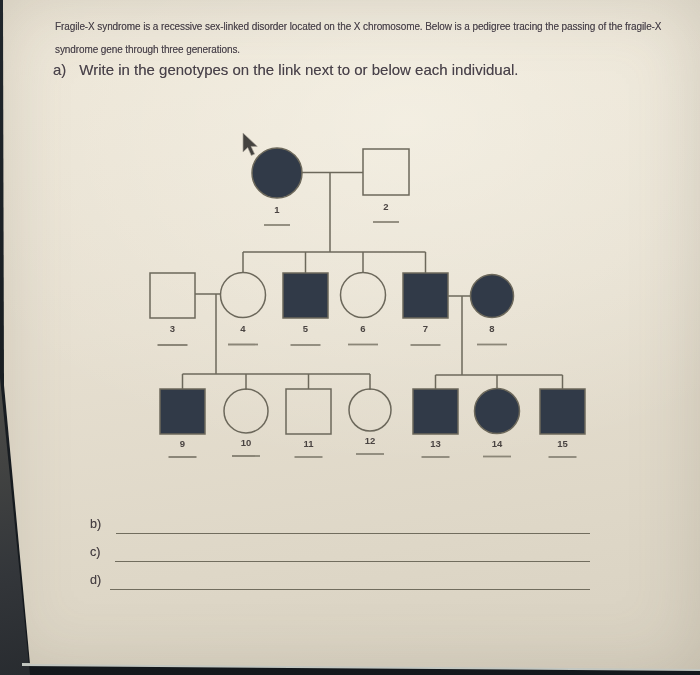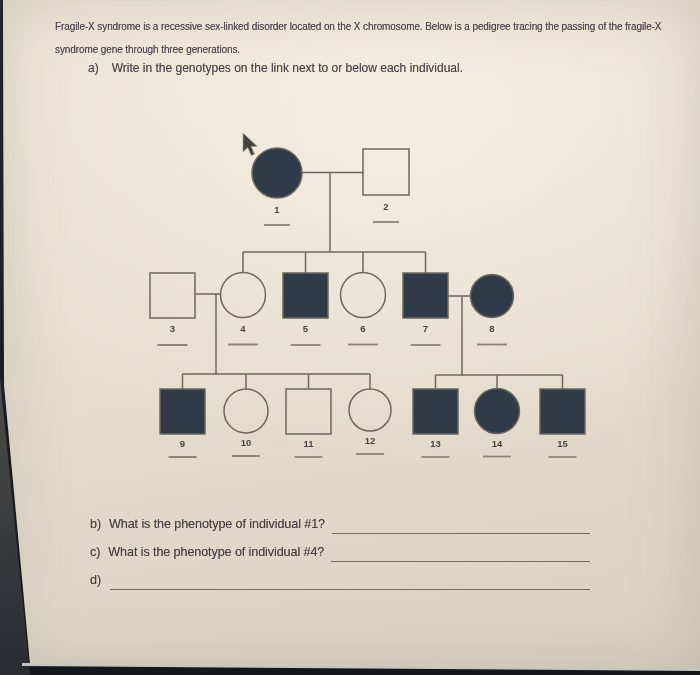--- a/index.html
+++ b/index.html
@@ -28,21 +28,21 @@
       linear-gradient(172deg,#ece5d6 0%,#e6dfd0 45%,#ded7c7 78%,#d8d1c1 100%);
     box-shadow:inset 0 0 70px rgba(110,100,80,0.22);
   }
   #intro{
     position:absolute;left:55px;top:6px;width:625px;
     font-size:10px;line-height:22.5px;letter-spacing:-0.1px;
     color:#49424a;text-shadow:0 0 0.6px rgba(73,66,74,0.55);
   }
   #question-a{
     position:absolute;left:53px;top:61px;
-    font-size:12px;color:#49424a;text-shadow:0 0 0.6px rgba(73,66,74,0.5);margin-left:35px;
+    font-size:15px;color:#49424a;text-shadow:0 0 0.6px rgba(73,66,74,0.5);
   }
   #question-a .qa-label{margin-right:13px;}
   #pedigree-svg{position:absolute;left:0;top:0;}
   .q-row{
     position:absolute;left:90px;width:500px;height:17px;
     display:flex;align-items:baseline;
     font-size:12.6px;letter-spacing:-0.1px;color:#453e41;
     text-shadow:0 0 0.5px rgba(69,62,65,0.5);
   }
   .q-row .q-label{margin-right:8px;}
@@ -137,26 +137,24 @@
           <line x1="483" y1="456.5" x2="511" y2="456.5" stroke="#8b8678" stroke-width="1.8"></line>
           <rect x="540" y="389" width="45" height="45" fill="#313a48" stroke="#6c685b" stroke-width="1.5"></rect>
           <text x="562.5" y="447" text-anchor="middle" font-size="9.5" font-weight="bold" font-family="&quot;Liberation Sans&quot;,sans-serif" fill="#4a4442">15</text>
           <line x1="548.5" y1="457" x2="576.5" y2="457" stroke="#8b8678" stroke-width="1.8"></line>
         </g>
       <polygon id="cursor" points="243,133 243,152 247.7,147.6 251.3,155.5 254.6,154.1 251.1,146.4 257.3,146.4" fill="#44423f" stroke="#a9a49a" stroke-width="0.7"></polygon>
     </svg>
 
     <div class="q-row" id="q-b">
       <span class="q-label">b)</span>
-      <span class="q-text">What is the phenotype of individual #1?</span>
       <span class="q-line"></span>
     </div>
     <div class="q-row" id="q-c">
       <span class="q-label">c)</span>
-      <span class="q-text">What is the phenotype of individual #4?</span>
       <span class="q-line"></span>
     </div>
     <div class="q-row tight" id="q-d">
       <span class="q-label">d)</span>
       <span class="q-line"></span>
     </div>
   </div>
 </div>
 
 </body></html>

